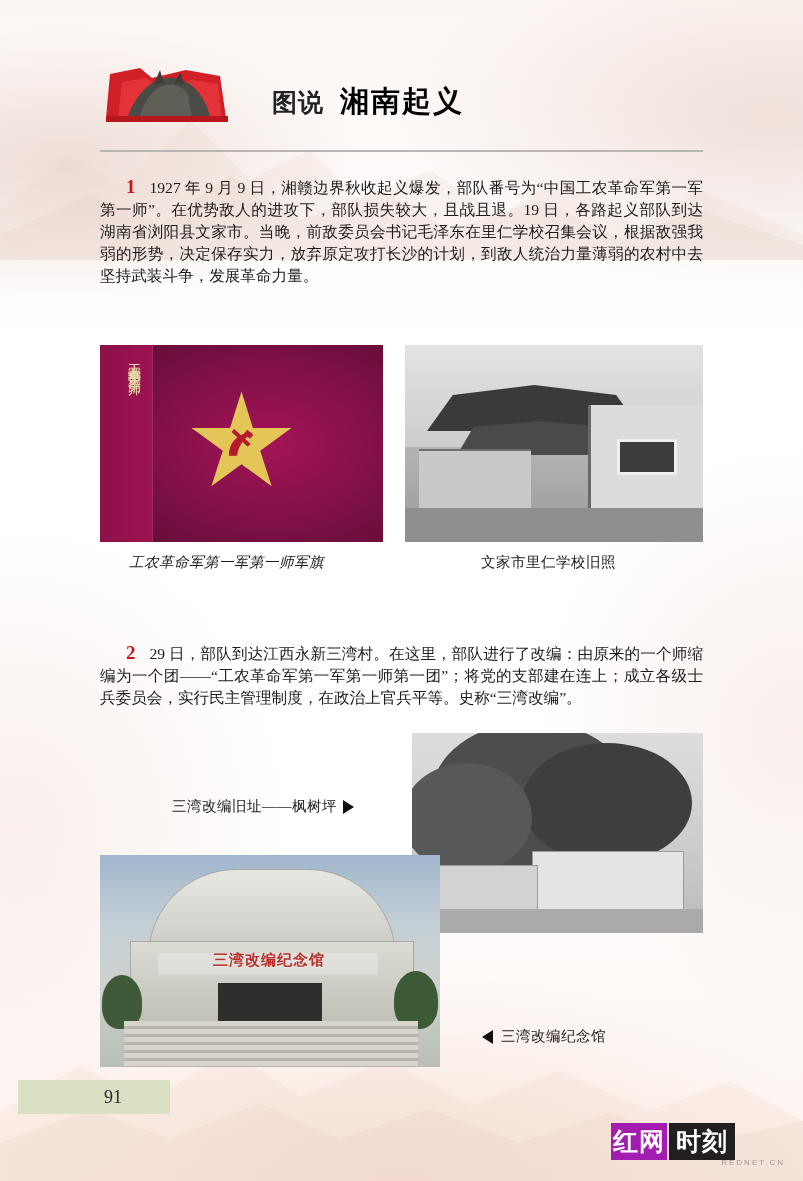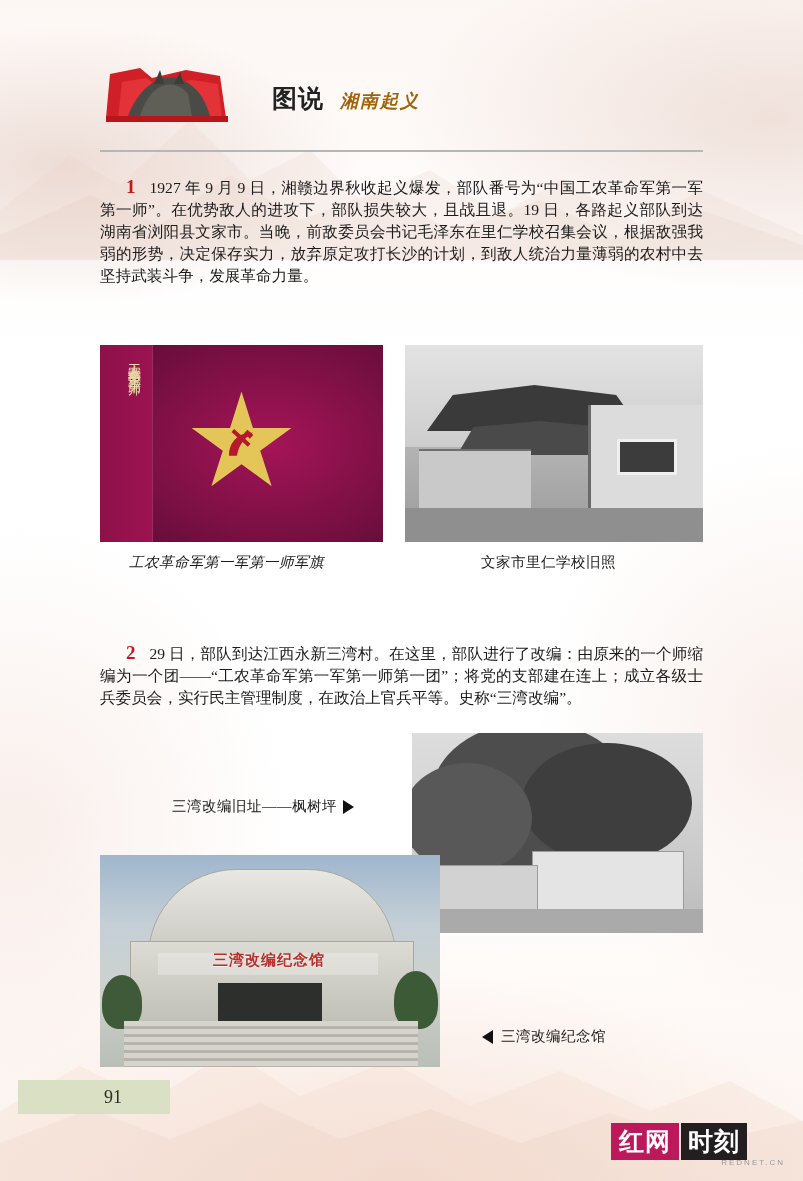--- a/index.html
+++ b/index.html
@@ -61,26 +61,25 @@
     gap: 16px;
   }
   .header-title .t-black {
     font-size: 25px;
     font-weight: bold;
     color: #222222;
     letter-spacing: 1px;
     font-family: "Liberation Serif", "DejaVu Serif", serif;
   }
   .header-title .t-red {
-    font-size: 18px;
-    font-weight: bold;
-    color: #a16207;
+    font-size: 29px;
+    font-weight: bold;
+    color: #000000;
     letter-spacing: 2px;
     font-family: "Liberation Serif", "DejaVu Serif", serif;
-    font-style: italic;
   }
   .header-rule {
     position: absolute;
     left: 100px; top: 92px;
     width: 603px; height: 2px;
     background: #b6b6b6;
   }
 
   
   .para {
@@ -234,25 +233,25 @@
     color: #2b2b2b;
     font-family: "Liberation Serif", "DejaVu Serif", serif;
   }
   .logo {
     position: absolute;
     right: 16px; top: 1118px;
     width: 176px; height: 46px;
     display: flex; align-items: center;
   }
   .logo .red-box {
-    background: #be185d;
+    background: #a21caf;
     color: #fff;
     font-size: 25px;
     font-weight: bold;
-    padding: 2px 8px;
+    padding: 2px 2px;
     letter-spacing: 1px;
     font-family: "Liberation Serif", "DejaVu Serif", serif;
   }
   .logo .dark-box {
     background: #231f20;
     color: #fff;
     font-size: 25px;
     font-weight: bold;
     padding: 2px 7px;
     letter-spacing: 1px;

